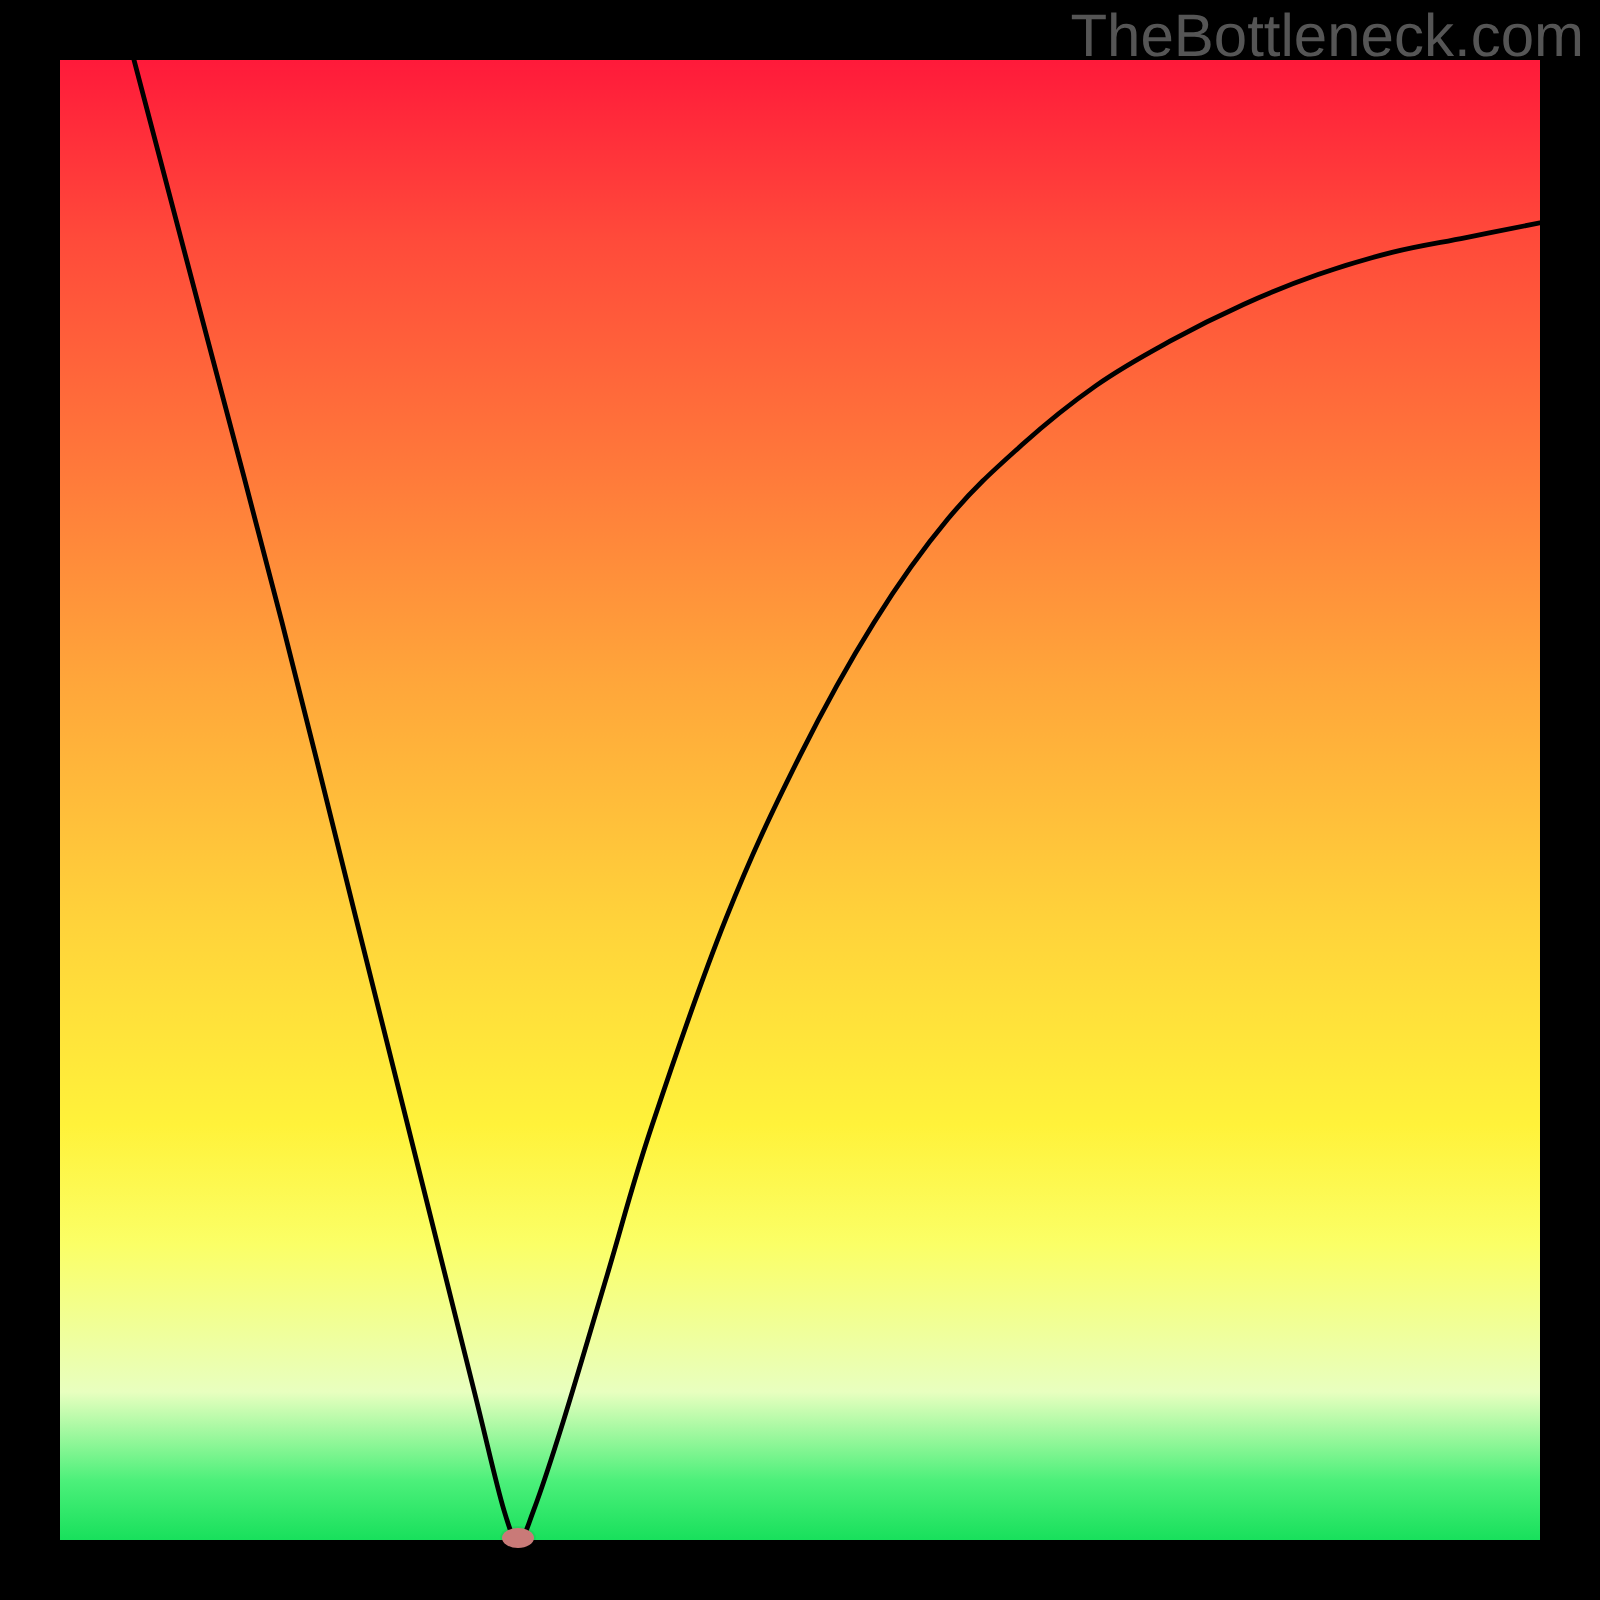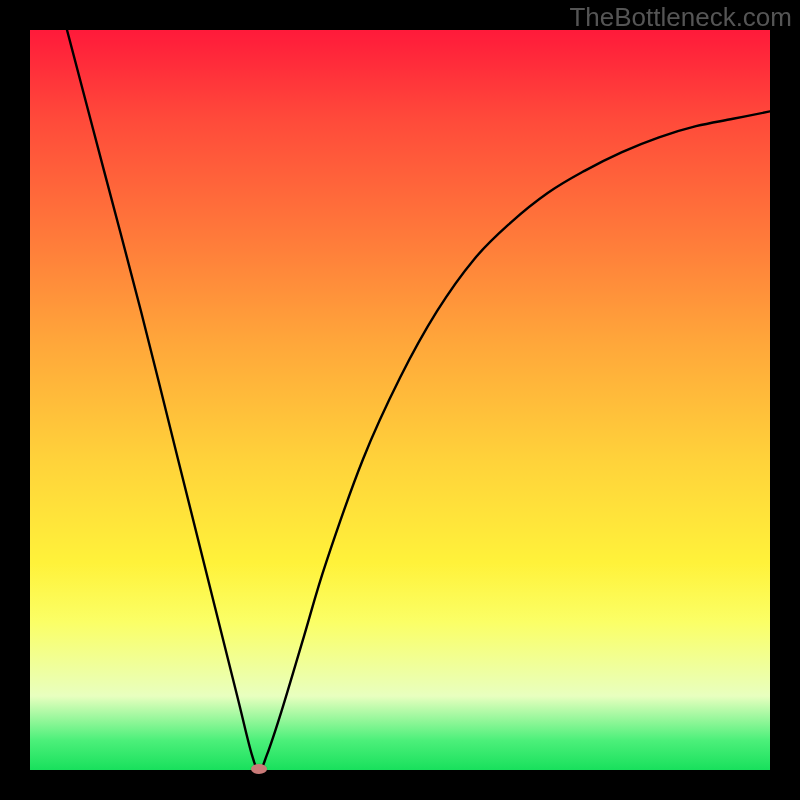--- a/index.html
+++ b/index.html
@@ -15,21 +15,21 @@
     width: 800px;
     height: 800px;
     background: #000;
   }
   .watermark {
     position: absolute;
     top: 2px;
     right: 8px;
     color: #555;
     font-family: Arial, Helvetica, sans-serif;
-    font-size: 26px;
+    font-size: 30px;
     font-weight: 500;
     letter-spacing: 0px;
     z-index: 10;
     user-select: none;
   }
   .plot-area {
     position: absolute;
     left: 30px;
     top: 30px;
     width: 740px;

